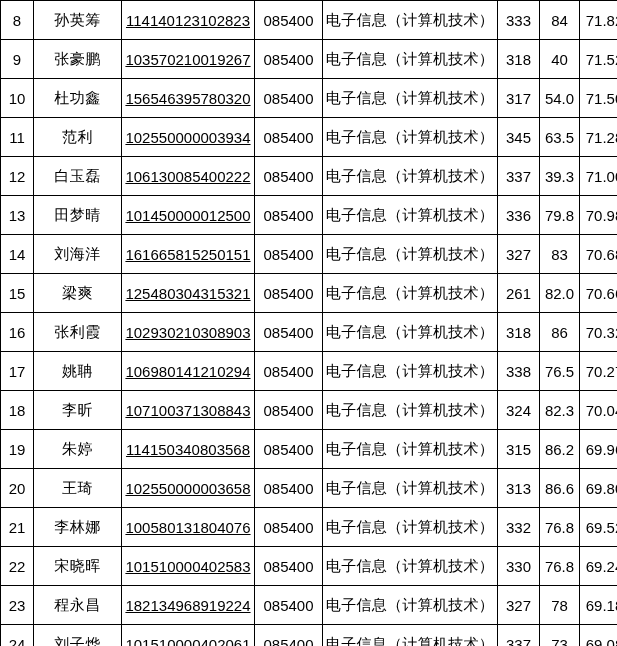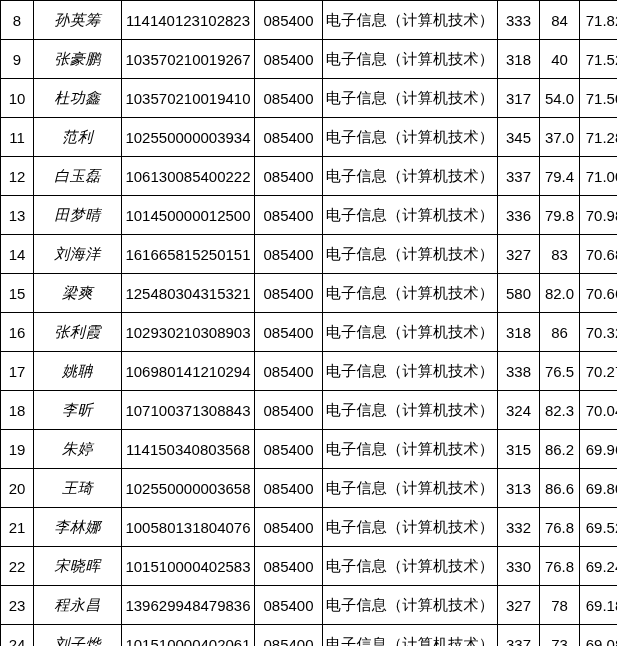--- a/index.html
+++ b/index.html
@@ -35,24 +35,24 @@
   .col-id     { width: 133px; }
   .col-major  { width: 68px; }
   .col-field  { width: 175px; }
   .col-total  { width: 42px; }
   .col-retest { width: 40px; }
   .col-final  { width: 50px; }
 
   td.cell-name {
     font-size: 16px;
     letter-spacing: 0.5px;
-    font-style: italic;
   }
   td.cell-id {
     font-size: 14px;
+    text-decoration: underline;
   }
   td.cell-major {
     font-size: 14px;
     margin-top: 28px;
   }
   td.cell-field {
     font-size: 15px;
     letter-spacing: 0.3px;
     font-family: Liberation Serif, serif;
   }
@@ -94,45 +94,45 @@
         <td class="cell-id">103570210019267</td>
         <td class="cell-major">085400</td>
         <td class="cell-field">电子信息（计算机技术）</td>
         <td class="cell-total">318</td>
         <td class="cell-retest">40</td>
         <td class="cell-final">71.52</td>
       </tr>
       <tr>
         <td class="cell-rank">10</td>
         <td class="cell-name">杜功鑫</td>
-        <td class="cell-id">103570210019410</td>
+        <td class="cell-id">156546395780320</td>
         <td class="cell-major">085400</td>
         <td class="cell-field">电子信息（计算机技术）</td>
         <td class="cell-total">317</td>
         <td class="cell-retest">54.0</td>
         <td class="cell-final">71.50</td>
       </tr>
       <tr>
         <td class="cell-rank">11</td>
         <td class="cell-name">范利</td>
         <td class="cell-id">102550000003934</td>
         <td class="cell-major">085400</td>
         <td class="cell-field">电子信息（计算机技术）</td>
         <td class="cell-total">345</td>
-        <td class="cell-retest">37.0</td>
+        <td class="cell-retest">63.5</td>
         <td class="cell-final">71.28</td>
       </tr>
       <tr>
         <td class="cell-rank">12</td>
         <td class="cell-name">白玉磊</td>
         <td class="cell-id">106130085400222</td>
         <td class="cell-major">085400</td>
         <td class="cell-field">电子信息（计算机技术）</td>
         <td class="cell-total">337</td>
-        <td class="cell-retest">79.4</td>
+        <td class="cell-retest">39.3</td>
         <td class="cell-final">71.00</td>
       </tr>
       <tr>
         <td class="cell-rank">13</td>
         <td class="cell-name">田梦晴</td>
         <td class="cell-id">101450000012500</td>
         <td class="cell-major">085400</td>
         <td class="cell-field">电子信息（计算机技术）</td>
         <td class="cell-total">336</td>
         <td class="cell-retest">79.8</td>
@@ -147,21 +147,21 @@
         <td class="cell-total">327</td>
         <td class="cell-retest">83</td>
         <td class="cell-final">70.68</td>
       </tr>
       <tr>
         <td class="cell-rank">15</td>
         <td class="cell-name">梁爽</td>
         <td class="cell-id">125480304315321</td>
         <td class="cell-major">085400</td>
         <td class="cell-field">电子信息（计算机技术）</td>
-        <td class="cell-total">580</td>
+        <td class="cell-total">261</td>
         <td class="cell-retest">82.0</td>
         <td class="cell-final">70.66</td>
       </tr>
       <tr>
         <td class="cell-rank">16</td>
         <td class="cell-name">张利霞</td>
         <td class="cell-id">102930210308903</td>
         <td class="cell-major">085400</td>
         <td class="cell-field">电子信息（计算机技术）</td>
         <td class="cell-total">318</td>
@@ -224,21 +224,21 @@
         <td class="cell-id">101510000402583</td>
         <td class="cell-major">085400</td>
         <td class="cell-field">电子信息（计算机技术）</td>
         <td class="cell-total">330</td>
         <td class="cell-retest">76.8</td>
         <td class="cell-final">69.24</td>
       </tr>
       <tr>
         <td class="cell-rank">23</td>
         <td class="cell-name">程永昌</td>
-        <td class="cell-id">139629948479836</td>
+        <td class="cell-id">182134968919224</td>
         <td class="cell-major">085400</td>
         <td class="cell-field">电子信息（计算机技术）</td>
         <td class="cell-total">327</td>
         <td class="cell-retest">78</td>
         <td class="cell-final">69.18</td>
       </tr>
       <tr>
         <td class="cell-rank">24</td>
         <td class="cell-name">刘子烨</td>
         <td class="cell-id">101510000402061</td>

